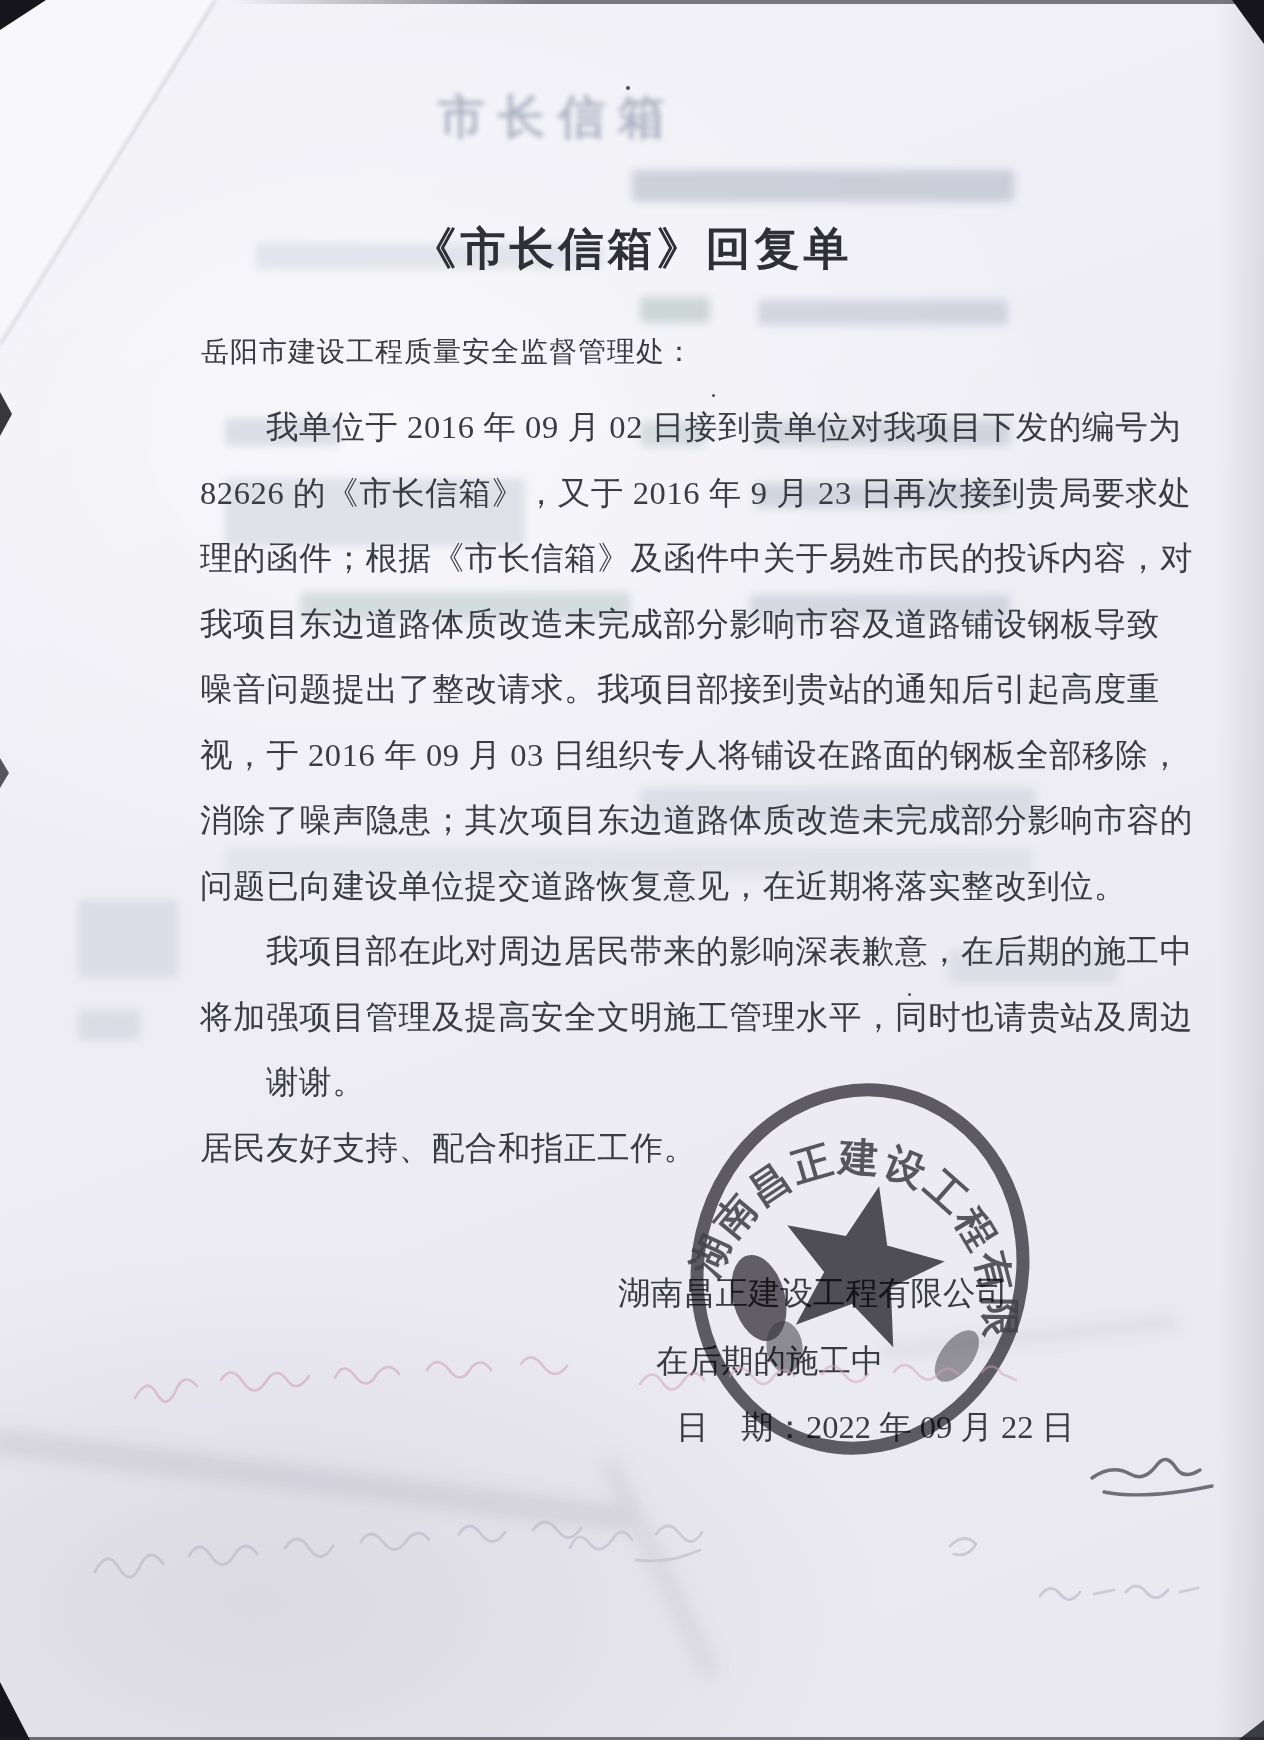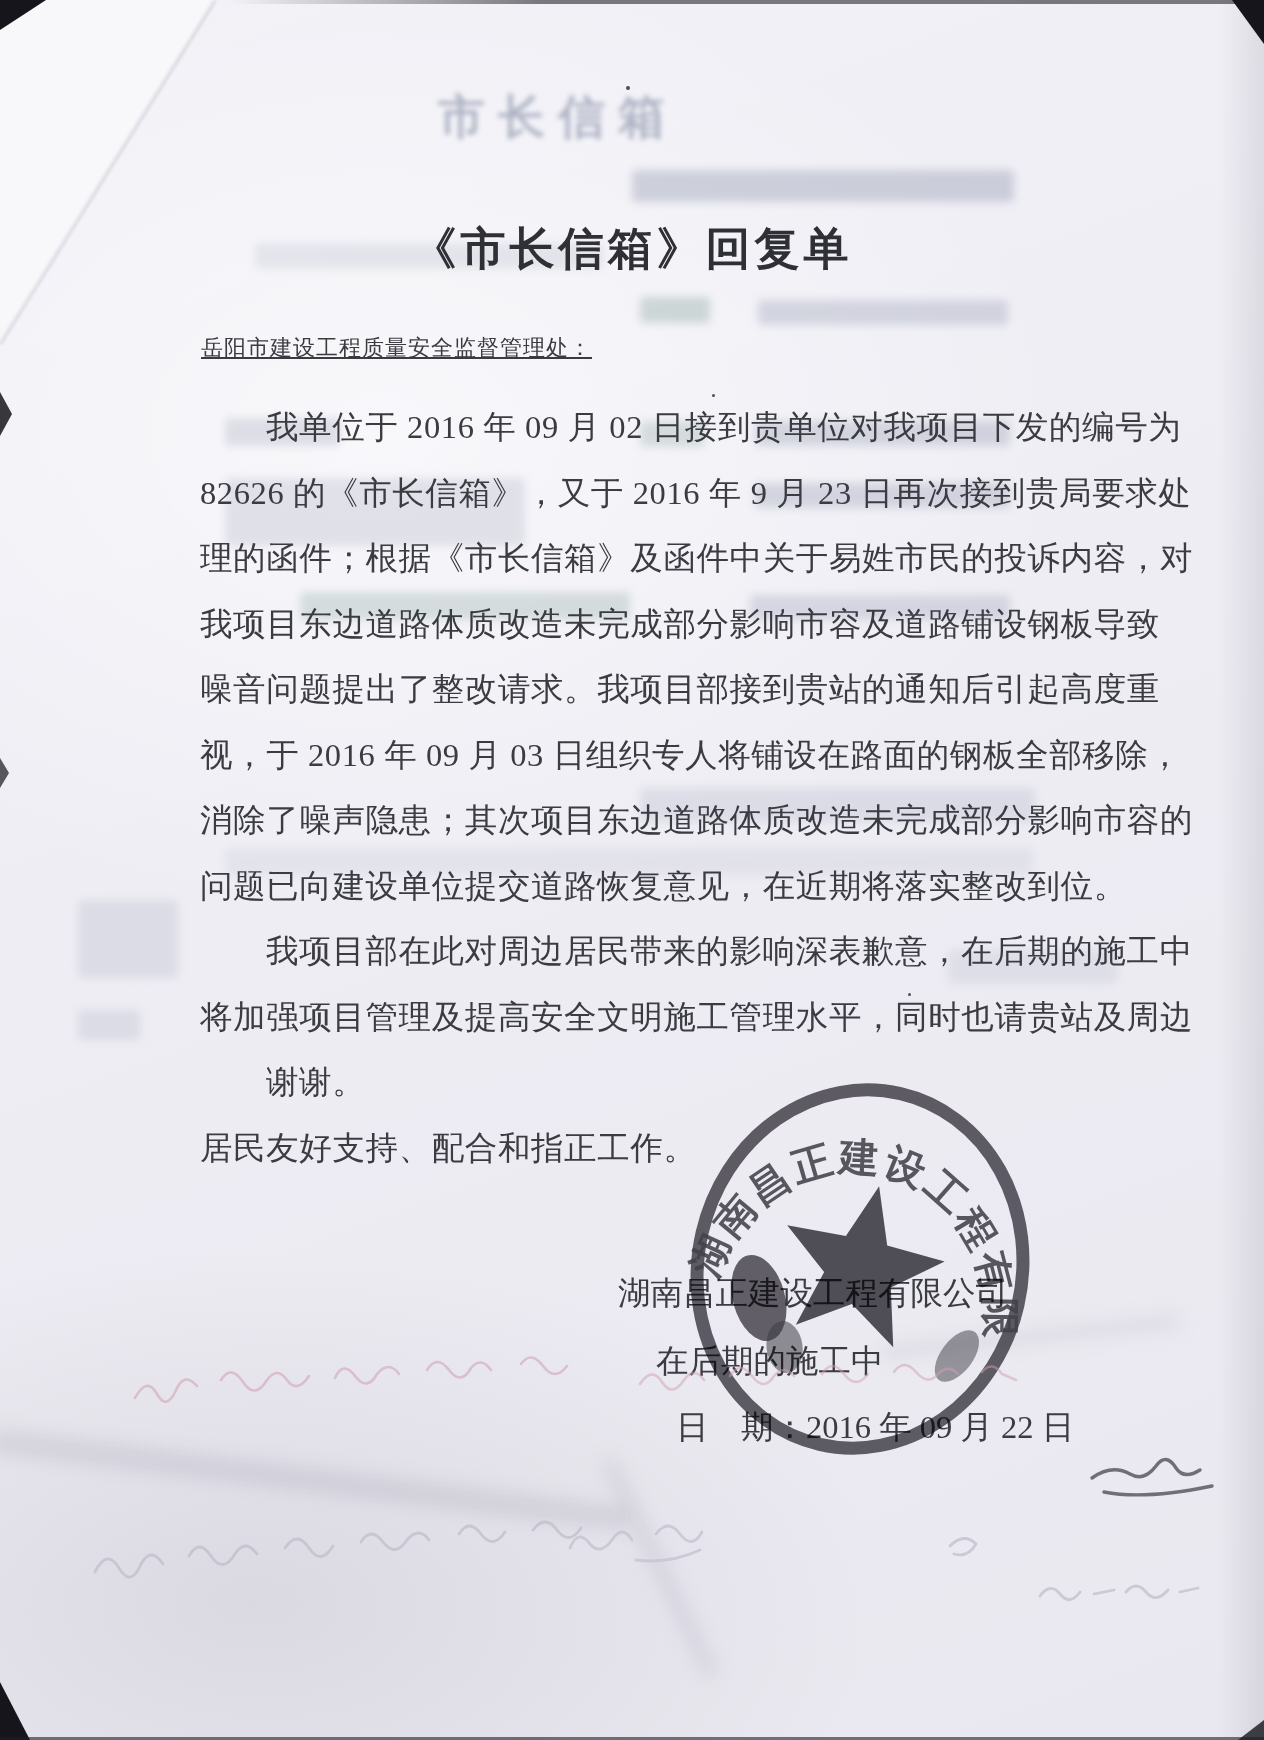--- a/index.html
+++ b/index.html
@@ -11,21 +11,21 @@
       radial-gradient(900px 500px at 20% 92%, rgba(116,114,132,.14), rgba(116,114,132,0) 70%),
       linear-gradient(160deg,#f2f1f7 0%,#eeedf4 45%,#e9e8f0 100%);
     color:#3a3a41;
   }
   .abs{position:absolute;}
   
   .title{
     left:0;right:0;top:192px;text-align:center;
     font-size:45px;font-weight:700;letter-spacing:4px;color:#2f2f36;margin-top:27px;
   }
-  .salutation{left:201px;top:333px;font-size:22px;letter-spacing:1px;text-decoration:underline;}
+  .salutation{left:201px;top:333px;font-size:28px;letter-spacing:1px;}
   .body-block{left:200px;top:395px;width:830px;}
   .letter-line{
     font-size:32.5px;line-height:65.5px;white-space:nowrap;
     letter-spacing:.6px;color:#3b3b42;
   }
   .indent{padding-left:66px;}
   .sig-line{font-size:32.5px;white-space:nowrap;color:#3b3b42;}
   
   .ghost{
     position:absolute;background:#8b92aa;border-radius:4px;
@@ -113,21 +113,21 @@
     <div class="letter-line">消除了噪声隐患；其次项目东边道路体质改造未完成部分影响市容的</div>
     <div class="letter-line">问题已向建设单位提交道路恢复意见，在近期将落实整改到位。</div>
     <div class="letter-line indent">我项目部在此对周边居民带来的影响深表歉意，在后期的施工中</div>
     <div class="letter-line">将加强项目管理及提高安全文明施工管理水平，同时也请贵站及周边</div>
     <div class="letter-line indent">谢谢。</div>
     <div class="letter-line">居民友好支持、配合和指正工作。</div>
   </div>
 
   <div class="abs sig-line" style="left:618px;top:1272px;">湖南昌正建设工程有限公司</div>
   <div class="abs sig-line" style="left:656px;top:1340px;">在后期的施工中</div>
-  <div class="abs sig-line" style="left:676px;top:1406px;">日　期：2016 年 09 月 22 日</div>
+  <div class="abs sig-line" style="left:676px;top:1406px;">日　期：2022 年 09 月 22 日</div>
 
   <svg class="abs stamp" viewBox="0 0 384 414">
     <defs>
       <path id="ringTextPath" d="M 54,262 A 138,152 0 1 1 330,262" fill="none"></path>
     </defs>
     <ellipse cx="192" cy="207" rx="162" ry="180" fill="none" stroke="#34313a" stroke-width="13" opacity=".85"></ellipse>
     <text font-size="40" font-weight="700" fill="#34313a" opacity=".88" letter-spacing="3" style="font-family:'Liberation Serif',serif;">
       <textPath href="#ringTextPath" startOffset="12">湖南昌正建设工程有限公司</textPath>
     </text>
     <polygon opacity=".9" fill="#2e2b33" points="192,122 213.2,177.9 272.8,180.7 226.2,218.1 242,275.8 192,243 142,275.8 157.8,218.1 111.2,180.7 170.8,177.9"></polygon>

